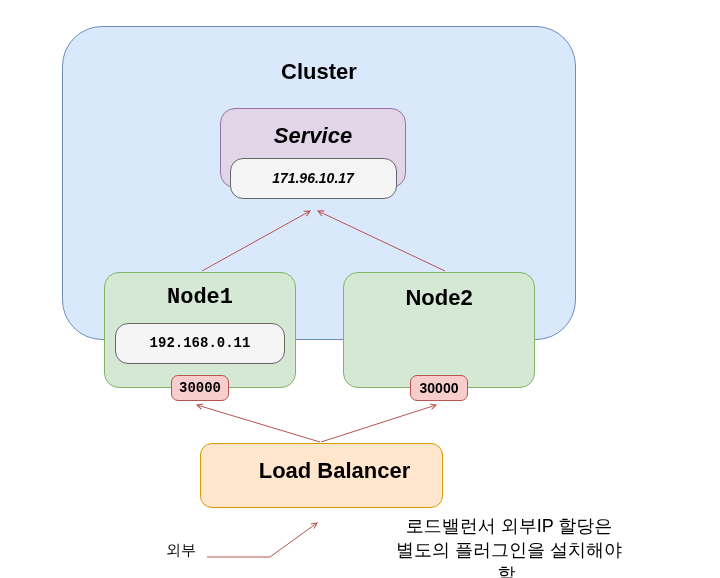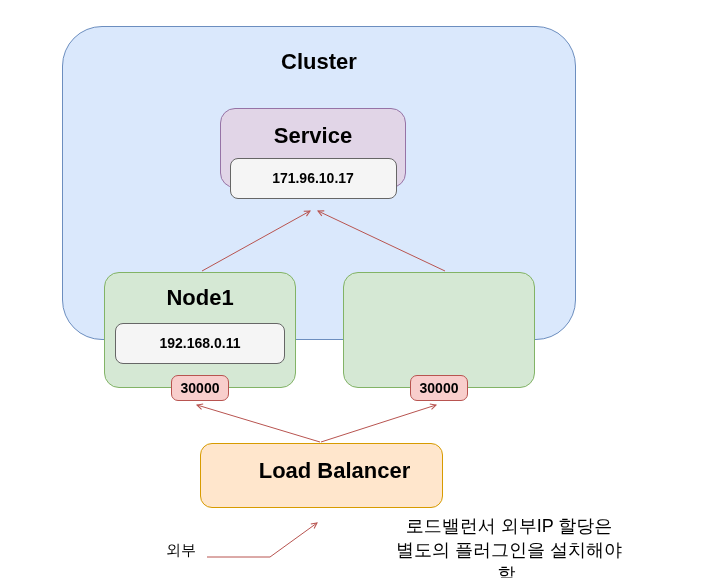--- a/index.html
+++ b/index.html
@@ -15,43 +15,43 @@
   .canvas{
     position:relative;width:720px;height:578px;background:#ffffff;overflow:hidden;
     font-family:"Liberation Sans",sans-serif;color:var(--text);
   }
   .shape{position:absolute;box-sizing:border-box;}
   .cluster{
     left:62px;top:26px;width:514px;height:314px;
     background:var(--cluster-fill);border:1px solid var(--cluster-stroke);
     border-radius:40px;z-index:1;
   }
-  .cluster-title{padding-top:22px;text-align:center;font-size:22px;font-weight:bold;line-height:26px;}
+  .cluster-title{padding-top:32px;text-align:center;font-size:22px;font-weight:bold;line-height:26px;}
   .service{
     left:220px;top:108px;width:186px;height:80px;
     background:var(--service-fill);border:1px solid var(--service-stroke);
-    border-radius:15px;z-index:2;display:flex;flex-direction:column;align-items:center;
+    border-radius:15px;z-index:2;display:flex;flex-direction:column;align-items:center;font-style:italic;
   }
   .node{
     top:272px;width:192px;height:116px;
     background:var(--node-fill);border:1px solid var(--node-stroke);
     border-radius:15px;z-index:2;display:flex;flex-direction:column;align-items:center;
   }
-  .node1{left:104px;}
+  .node1{left:104px;font-family:Liberation Mono, monospace;}
   .node2{left:343px;}
   .lb{
     left:200px;top:443px;width:243px;height:65px;
     background:var(--lb-fill);border:1px solid var(--lb-stroke);
     border-radius:12px;z-index:2;display:flex;flex-direction:column;align-items:center;padding-left:26px;
   }
   .box-title{font-size:22px;font-weight:bold;line-height:26px;padding-top:14px;text-align:center;}
   .node .box-title{padding-top:12px;}
   .ip-box{
     box-sizing:border-box;background:var(--ip-fill);border:1px solid var(--ip-stroke);
-    border-radius:8px;font-size:14px;font-weight:bold;text-align:center;
+    border-radius:13px;font-size:14px;font-weight:bold;text-align:center;
   }
   .service .ip-box{margin-top:9px;width:167px;height:41px;line-height:39px;}
   .node .ip-box{margin-top:12px;width:170px;height:41px;line-height:39px;}
   .lb-ip{
     position:absolute;left:50%;transform:translateX(-50%);bottom:-13px;
     width:169px;height:28px;line-height:26px;border-radius:5px;z-index:4;
   }
   .port-badge{
     position:absolute;left:50%;transform:translateX(-50%);bottom:-14px;
     width:58px;height:26px;line-height:24px;box-sizing:border-box;
@@ -82,20 +82,21 @@
     <div class="ip-box">171.96.10.17</div>
   </div>
 
   <div class="shape node node1">
     <div class="box-title">Node1</div>
     <div class="ip-box">192.168.0.11</div>
     <div class="port-badge">30000</div>
   </div>
 
   <div class="shape node node2">
+    <div class="box-title">Node2</div>
     <div class="port-badge">30000</div>
   </div>
 
   <div class="shape lb">
     <div class="box-title">Load Balancer</div>
   </div>
 
   <svg class="arrows" width="720" height="578" viewBox="0 0 720 578" xmlns="http://www.w3.org/2000/svg">
     <defs>
       <marker id="arrowhead" viewBox="0 0 10 10" refX="8.5" refY="5" markerWidth="8" markerHeight="8" orient="auto-start-reverse">

